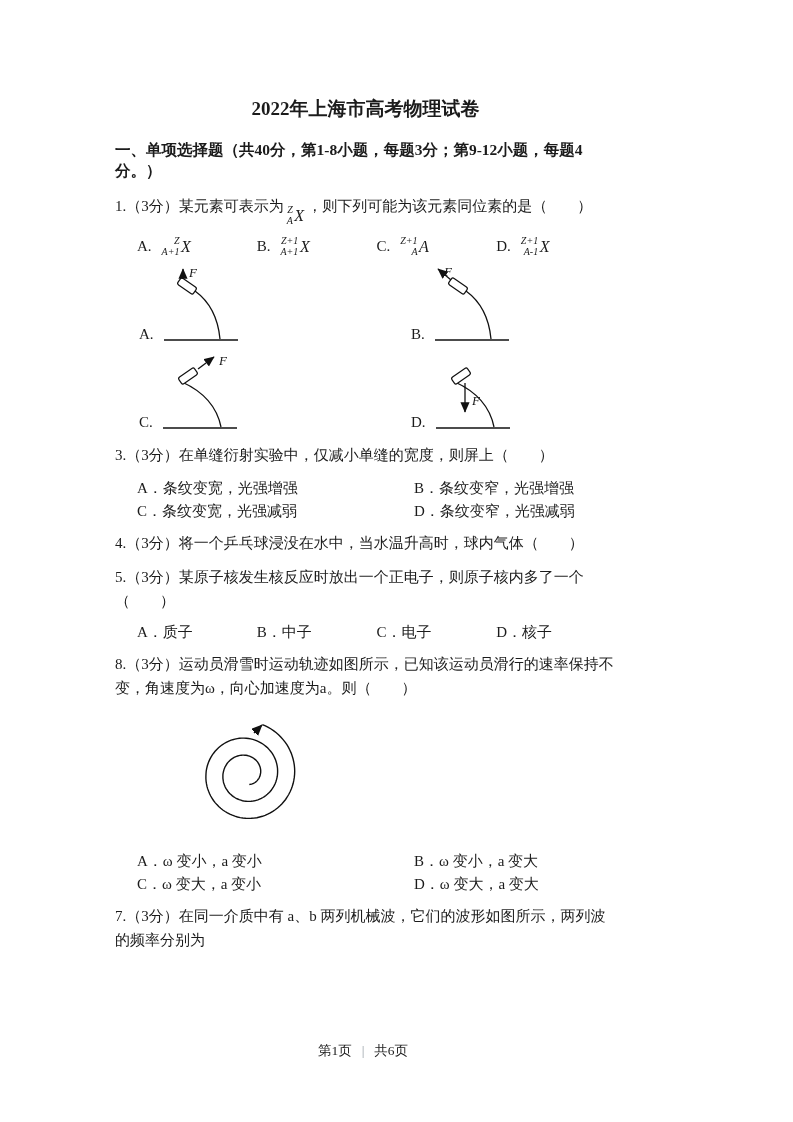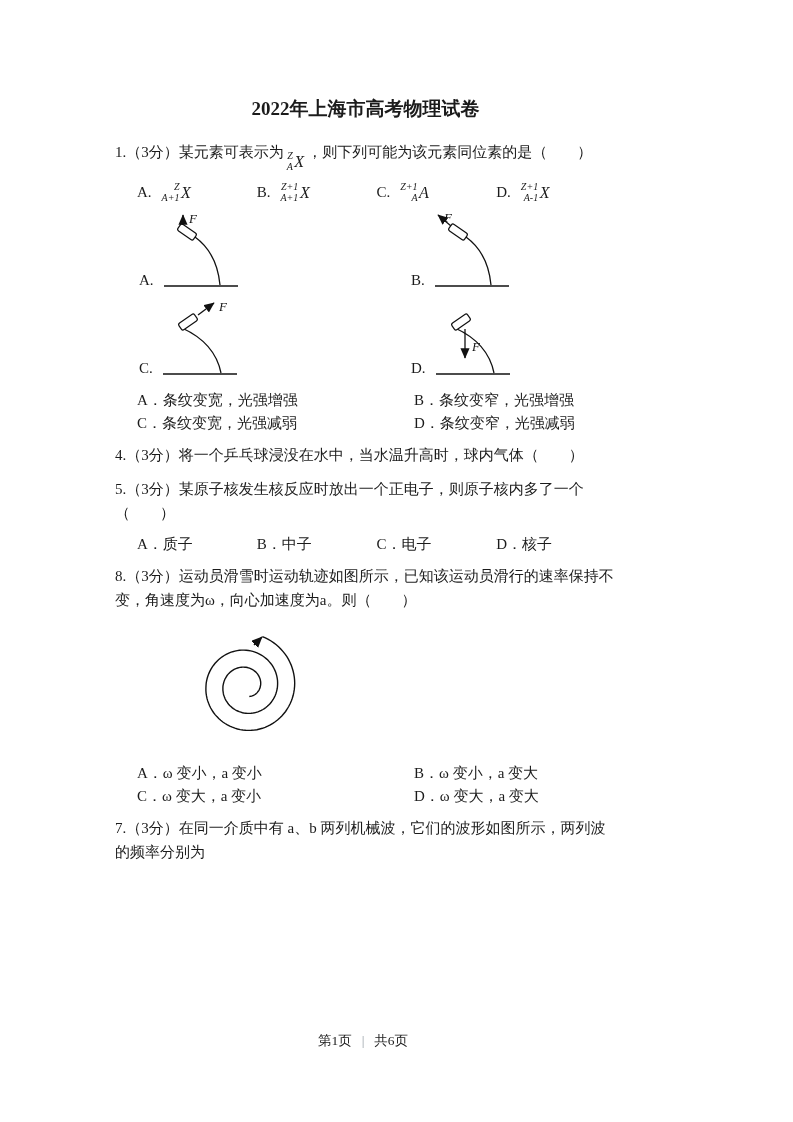--- a/index.html
+++ b/index.html
@@ -25,39 +25,40 @@
   .nscr{display:inline-flex;flex-direction:column;align-items:flex-end;font-size:10px;line-height:1.05;font-style:italic;margin-right:1.5px;}
   .nsym{font-style:italic;font-size:16px;line-height:1;}
   
   .fig-grid{display:grid;grid-template-columns:272px auto;row-gap:10px;justify-content:start;padding-left:24px;margin:10px 0 8px 0;}
   .fig-cell{display:flex;align-items:flex-end;gap:6px;}
   .fig-label{line-height:1;padding-bottom:3px;}
   svg.mic{display:block;}
   .flabel{font-style:italic;font-size:13px;font-family:"Liberation Serif","DejaVu Serif",serif;fill:#111;}
   .spiral-wrap{padding-left:26px;margin:8px 0 4px 0;}
   
-  .footer{position:absolute;left:0;right:0;bottom:72px;text-align:center;font-size:13.5px;color:#222;}
+  .footer{position:absolute;left:0;right:0;bottom:62px;text-align:center;font-size:13.5px;color:#222;}
   .footer .divider{color:#98a0a6;margin:0 10px;}
 </style>
 </head>
 <body>
 
 <svg width="0" height="0" style="position:absolute" aria-hidden="true">
   <defs>
     <marker id="arr" markerWidth="9" markerHeight="8" refX="7.5" refY="3.5" orient="auto">
       <path d="M0,0 L8,3.5 L0,7 Z" fill="#111"></path>
     </marker>
   </defs>
 </svg>
 
 <div class="page">
   <div class="content">
 
     <h1 class="title">2022年上海市高考物理试卷</h1>
 
+    <div class="sec-header">一、单项选择题（共40分，第1-8小题，每题3分；第9-12小题，每题4分。）</div>
 
     <div class="question">
       <div class="q-text"><span>1.（3分）某元素可表示为</span><span class="nuclide">
             <span class="nscr">
               <span>Z</span>
               <span>A</span>
             </span>
             <span class="nsym">X</span>
           </span><span>，则下列可能为该元素同位素的是（　　）</span></div>
       <div class="opts-row4">
@@ -148,20 +149,21 @@
             <rect x="19.5" y="17" width="19" height="8" rx="2" transform="rotate(-35 29 21)" fill="#fff" stroke="#111" stroke-width="1.2"></rect>
             <line x1="33" y1="28" x2="33" y2="57" stroke="#111" stroke-width="1.3" marker-end="url(#arr)"></line>
             <text x="40" y="50" class="flabel">F</text>
           </svg>
         </div>
 
       </div>
     </div>
 
     <div class="question">
+      <div class="q-text">3.（3分）在单缝衍射实验中，仅减小单缝的宽度，则屏上（　　）</div>
       <div class="opts-grid2">
         <div class="opt">A．条纹变宽，光强增强</div>
         <div class="opt">B．条纹变窄，光强增强</div>
         <div class="opt">C．条纹变宽，光强减弱</div>
         <div class="opt">D．条纹变窄，光强减弱</div>
       </div>
     </div>
 
     <div class="question">
       <div class="q-text">4.（3分）将一个乒乓球浸没在水中，当水温升高时，球内气体（　　）</div>

